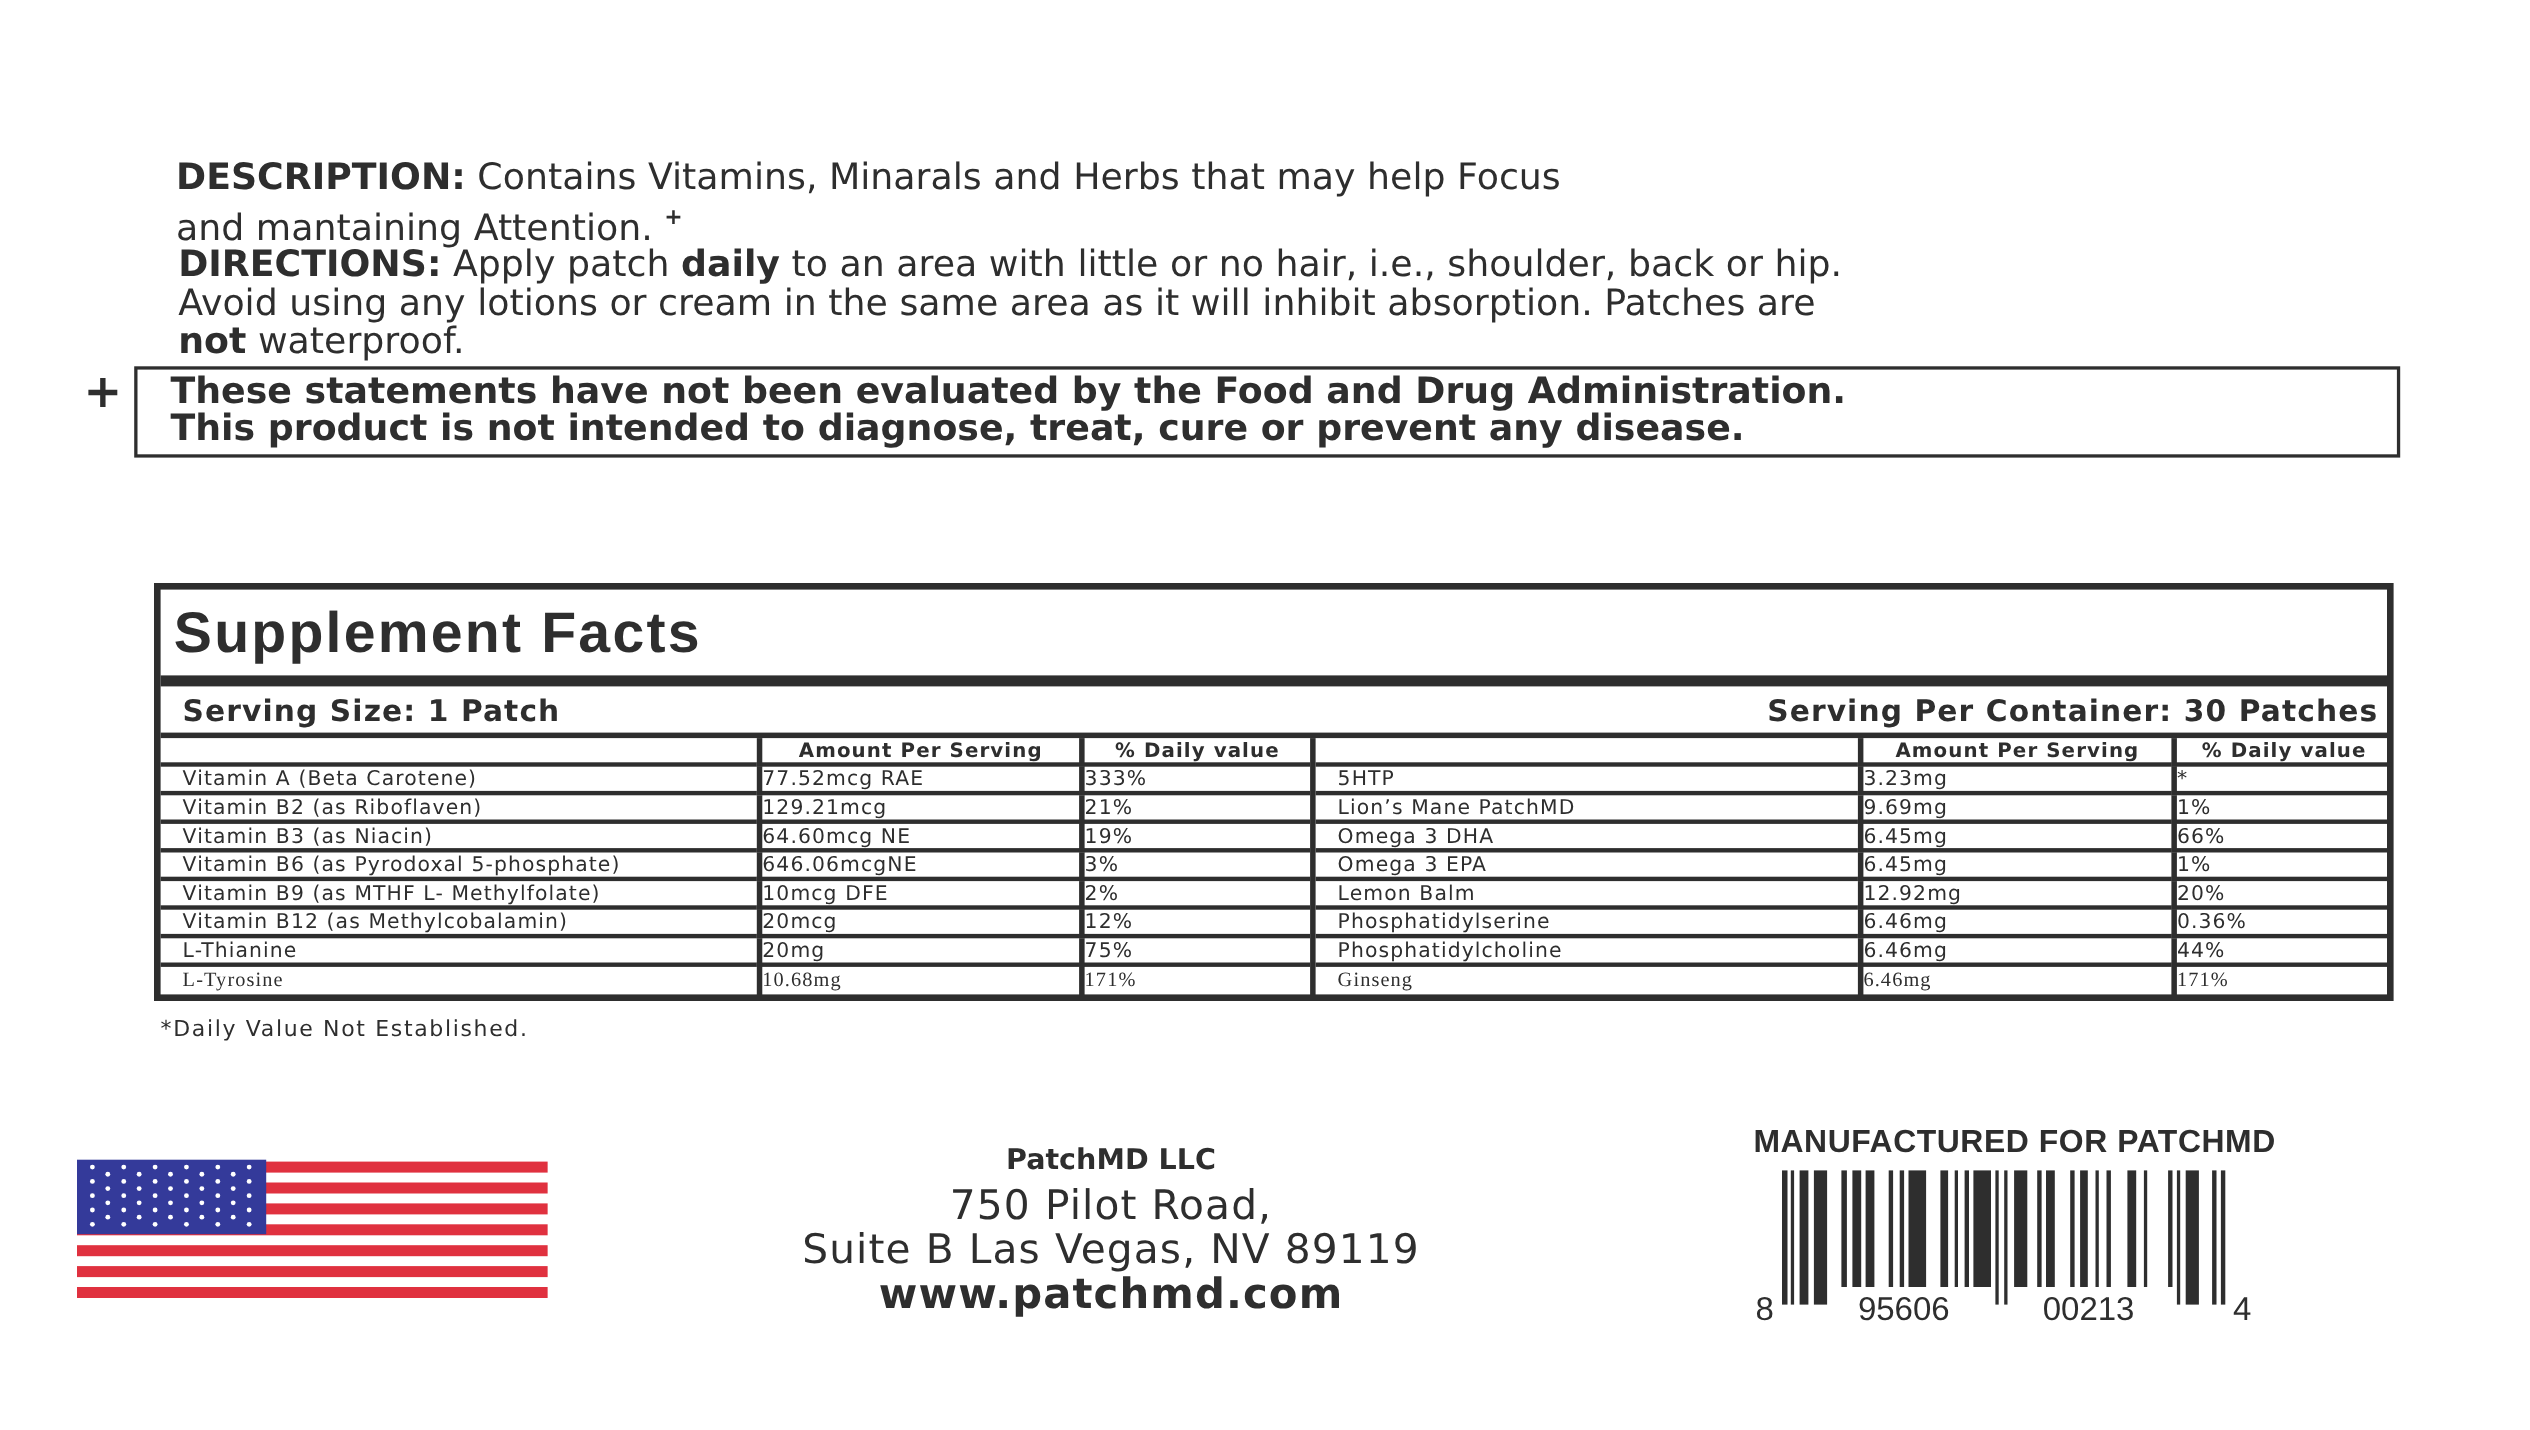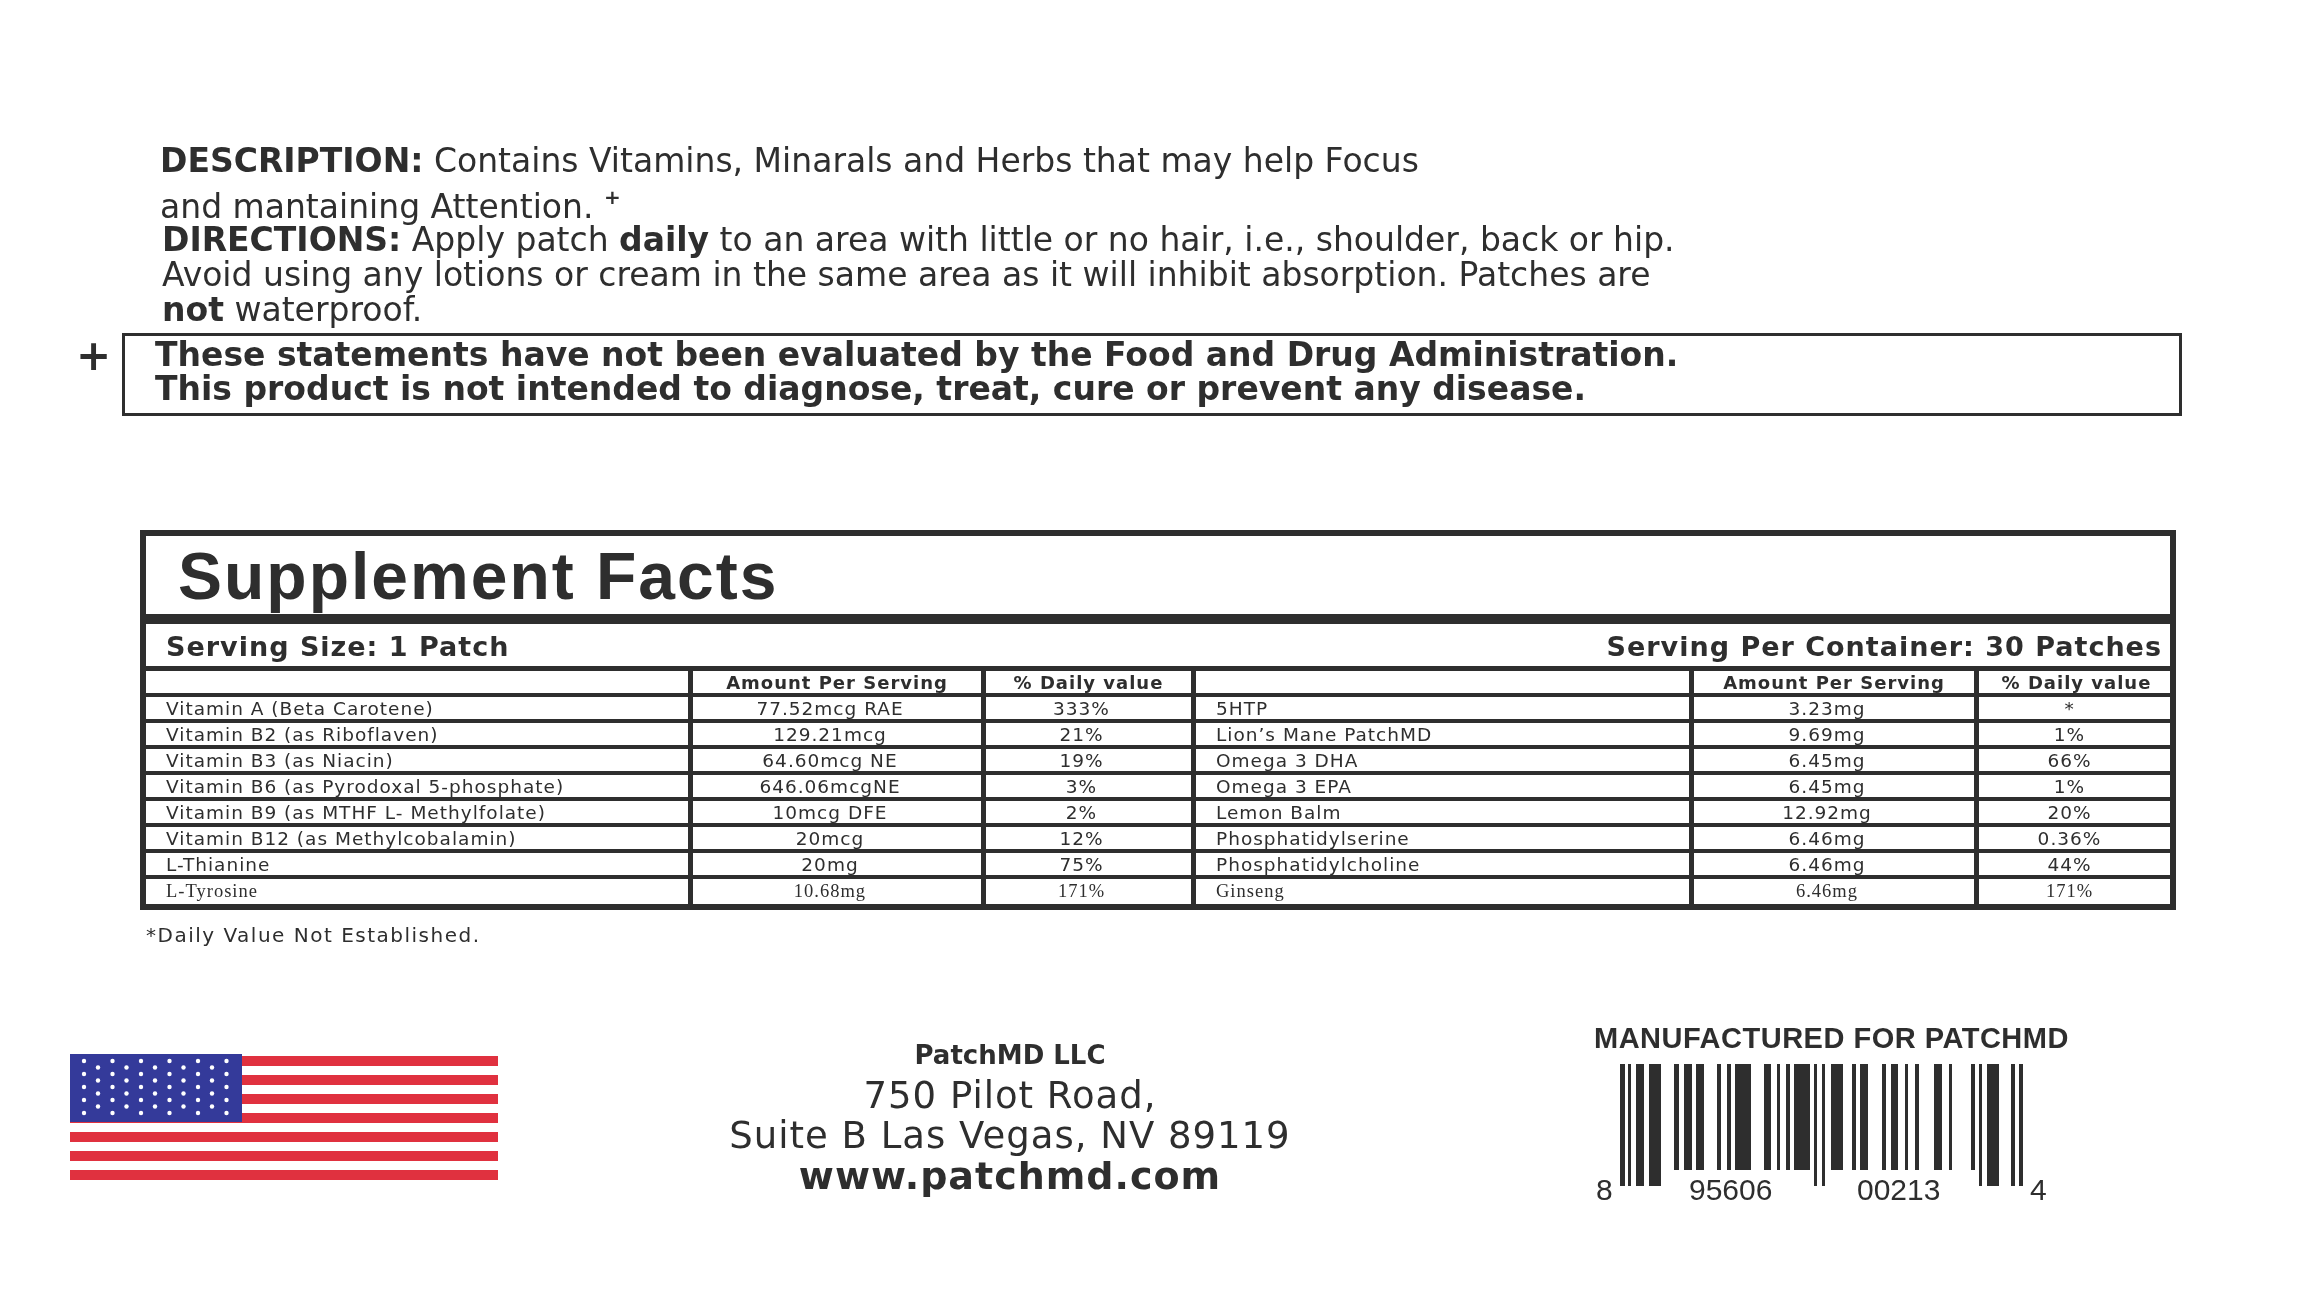--- a/index.html
+++ b/index.html
@@ -25,37 +25,37 @@
       font-size: 33px; font-weight: bold; line-height: 34px; white-space: nowrap;
     }
 
     
     .facts {
       left: 140px; top: 530px; width: 2036px; height: 380px; box-sizing: border-box;
       border: 6px solid #2e2e2e; background: #fff;
     }
     .facts-title {
       height: 78px; border-bottom: 10px solid #2e2e2e; box-sizing: content-box;
-      font-family: "Liberation Sans", sans-serif; font-weight: bold; font-size: 66px;
-      line-height: 80px; padding-left: 32px; letter-spacing: 2px;
+      font-family: "Liberation Sans", sans-serif; font-weight: bold; font-size: 52px;
+      line-height: 80px; padding-left: 12px; letter-spacing: 2px;
     }
     .serving-row {
       height: 42px; border-bottom: 5px solid #2e2e2e; display: flex; justify-content: space-between;
       font-weight: bold; font-size: 27px; line-height: 46px; padding: 0 8px 0 20px; letter-spacing: 1px; gap: 16px;
     }
     .grid { display: flex; }
     .half { display: grid; }
     .half.left { grid-template-columns: 542px 293px 210px; width: 1045px; border-right: 5px solid #2e2e2e; }
     .half.right { grid-template-columns: 493px 285px 200px; width: 976px; }
     .cell {
       height: 22px; line-height: 24px; font-size: 18.5px; letter-spacing: 1px;
       border-bottom: 4px solid #2e2e2e; box-sizing: content-box; white-space: nowrap; overflow: hidden;
     }
     .cell.name { padding-left: 20px; box-sizing: border-box; height: 26px; }
-    .cell.num { text-align: center; padding-right: 14px; box-sizing: border-box; height: 26px; border-left: 5px solid #2e2e2e; }
+    .cell.num { text-align: left; padding-right: 14px; box-sizing: border-box; height: 26px; border-left: 5px solid #2e2e2e; }
     .cell.hdr { font-weight: bold; font-size: 18px; text-align: center; border-left: 5px solid #2e2e2e; box-sizing: border-box; height: 26px; }
     .cell.hdr.blank { border-left: none; }
     .cell.last { border-bottom: none; font-family: Liberation Serif, serif; }
     .footnote { left: 146px; top: 923px; font-size: 20px; letter-spacing: 1.5px; }
 
     
     .flag { left: 70px; top: 1054px; width: 428px; height: 128px; }
 
     
     .address { left: 640px; top: 1034px; width: 740px; text-align: center; }

